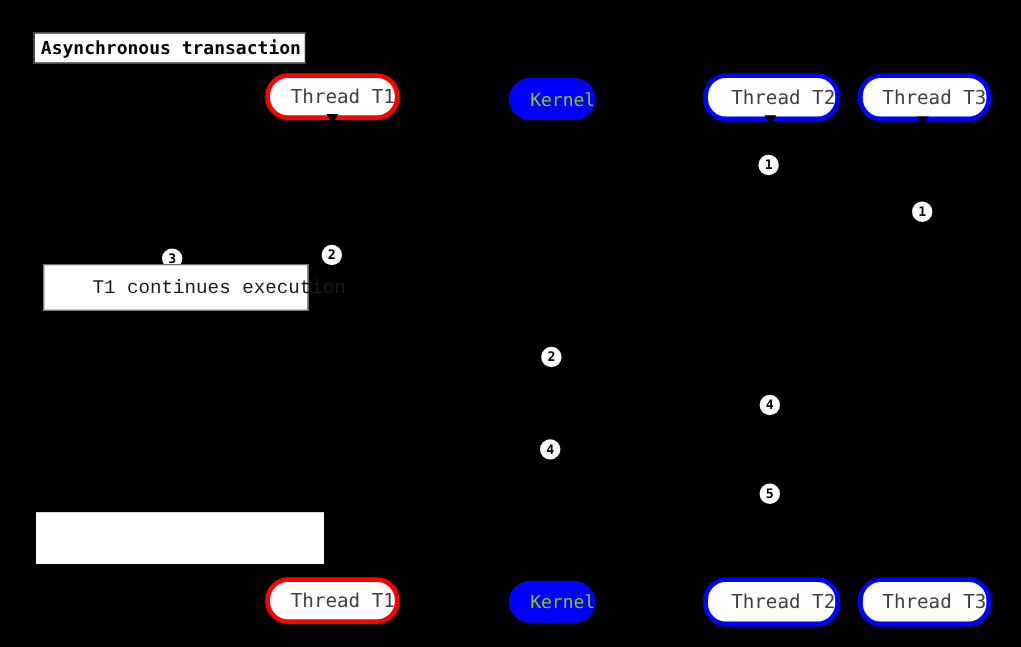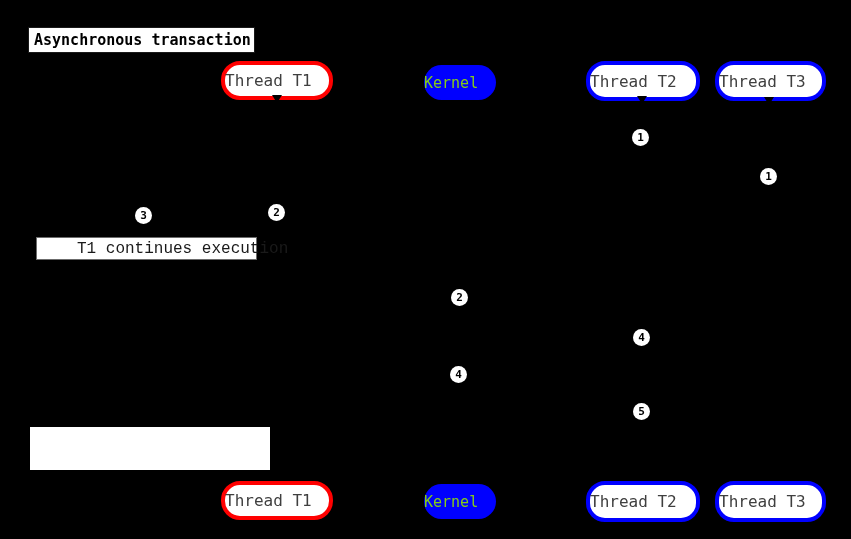--- a/index.html
+++ b/index.html
@@ -29,21 +29,21 @@
     font-weight: bold;
     font-size: 15px;
     letter-spacing: 0;
     white-space: nowrap;
   }
   .pbox {
     position: absolute;
     box-sizing: border-box;
     display: flex;
     align-items: center;
-    justify-content: flex-start;
+    justify-content: flex-end;
     background: #ffffff;
     font-size: 16px;
     color: #3f3f3f;
     white-space: nowrap;
     border-radius: 19px;
   }
   .pbox.red-outline  { border: 4px solid #ff0000; }
   .pbox.blue-outline { border: 4px solid #0000ff; }
   .pbox.blue-solid   { background: #0000ff; color: #84cc16; font-size: 15px; }
   .marker {
@@ -127,21 +127,21 @@
   <div class="marker" style="left:633px; top:329px;">
     <span>4</span>
   </div>
   <div class="marker" style="left:450px; top:366px;">
     <span>4</span>
   </div>
   <div class="marker" style="left:633px; top:403px;">
     <span>5</span>
   </div>
 
-  <div class="note" style="left:36px; top:237px; width:221px; height:23px;padding-left:40px;">
+  <div class="note" style="left:36px; top:220px; width:221px; height:39px;padding-left:40px;">
     <span>T1 continues execution</span>
   </div>
   <div class="note" style="left:30px; top:427px; width:240px; height:43px; border-color:#ffffff;">
     <span></span>
   </div>
 
   <div class="pbox red-outline" style="left:221px; top:481px; width:112px; height:39px;">
     <span>Thread T1</span>
   </div>
   <div class="pbox blue-solid" style="left:424px; top:484px; width:72px; height:35px;">

